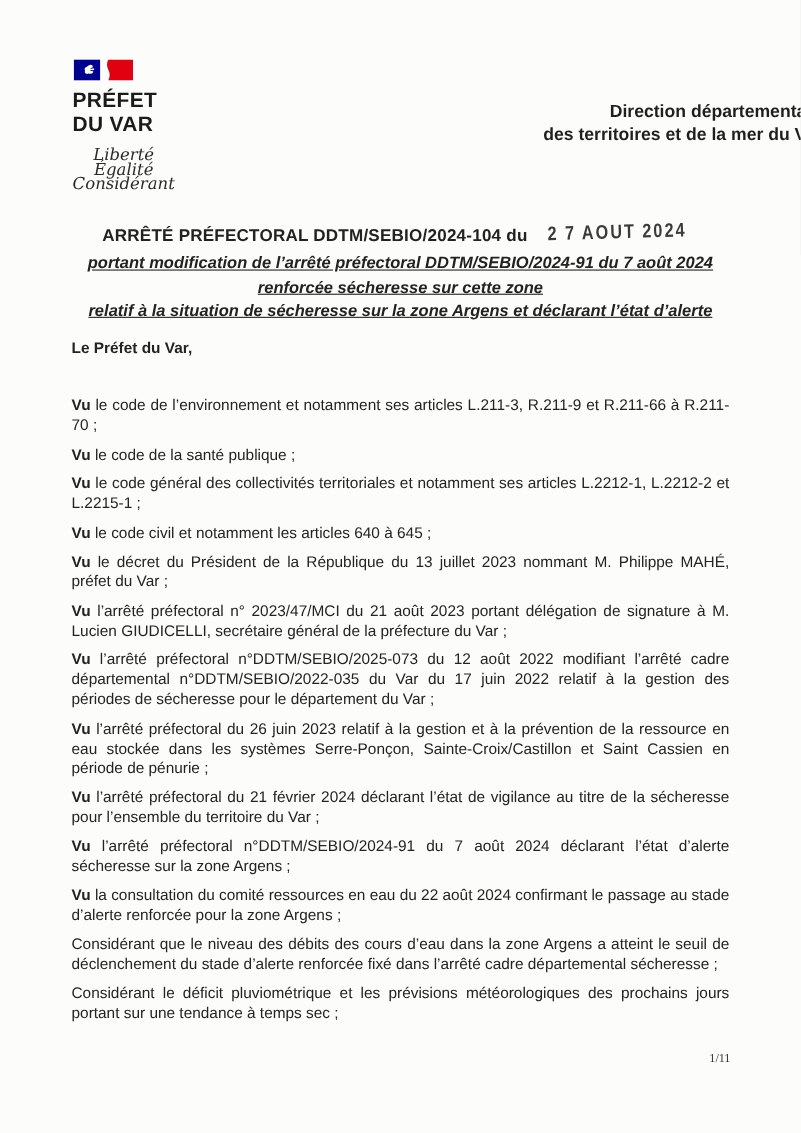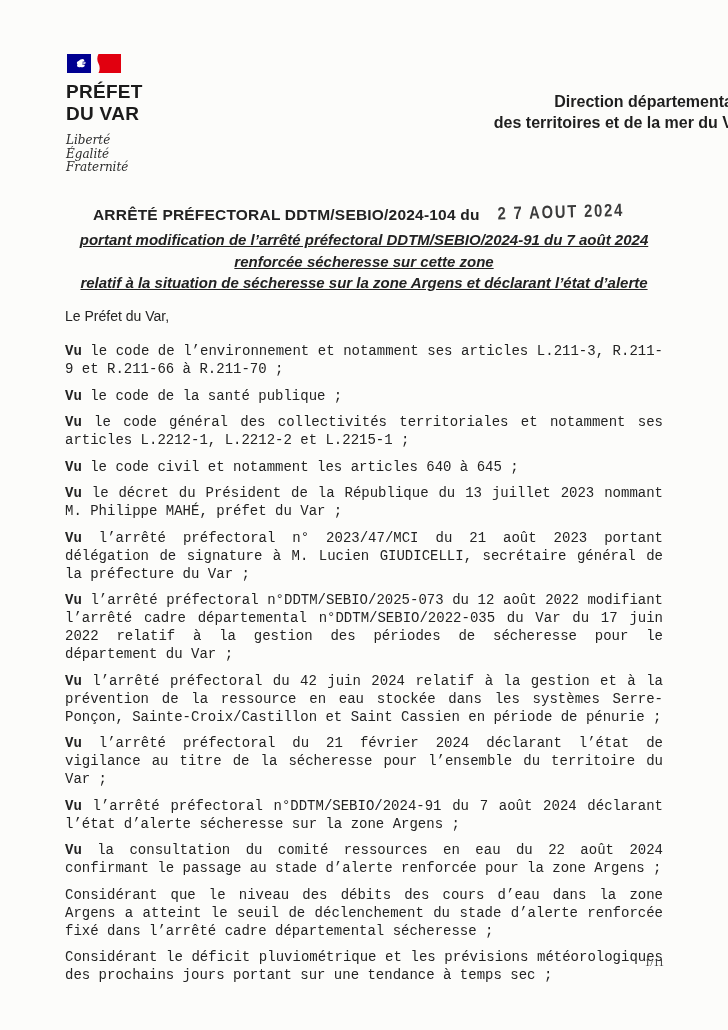--- a/index.html
+++ b/index.html
@@ -22,23 +22,24 @@
     font-weight: bold;
     font-size: 19px;
     line-height: 22px;
     letter-spacing: 0.3px;
     color: #1b1b1b;
   }
   .motto {
     margin-top: 9px;
     font-family: "DejaVu Serif", serif;
     font-style: italic;
-    font-size: 12px;
+    font-size: 15px;
     line-height: 13.5px;
     color: #2a2a2a;
+    text-align: center;
   }
 
   
   .header-right {
     position: absolute;
     top: 91px;
     right: -5px;
     text-align: right;
     font-weight: bold;
     font-size: 16px;
@@ -85,22 +86,22 @@
   .body-text {
     position: absolute;
     top: 307px;
     left: 65px;
     width: 598px;
     font-size: 14px;
     line-height: 18px;
     text-align: justify;
     color: #232323;
   }
-  .salutation { font-weight: normal; margin-bottom: 17px; }
-  p.para { margin: 0 0 8.5px 0; font-family: Liberation Mono, monospace; }
+  .salutation { font-weight: bold; margin-bottom: 34px; }
+  p.para { margin: 0 0 8.5px 0; }
   p.para b { font-weight: bold; }
 
   
   .page-number {
     position: absolute;
     right: 64px;
     bottom: 62px;
     font-size: 11px;
     color: #333;
     font-family: Liberation Serif, serif;
@@ -118,21 +119,21 @@
       <path d="M15.5 8.2 l3.2 -0.6 M15.2 10 l3.4 0.4" stroke="#000091" stroke-width="0.9" fill="none"></path>
       <path d="M31.5 0 h22.5 v19 h-22.5 c1.6 -3.1 1.6 -6.4 0 -9.5 c-1.6 -3.1 -1.6 -6.4 0 -9.5 z" fill="#e1000f"></path>
     </svg>
     <div class="logo-name">
       <div>PRÉFET</div>
       <div>DU VAR</div>
     </div>
     <div class="motto">
       <div>Liberté</div>
       <div>Égalité</div>
-      <div>Fraternité</div>
+      <div>Considérant</div>
     </div>
   </div>
 
   <div class="header-right">
     <div>Direction départementa</div>
     <div>des territoires et de la mer du V</div>
   </div>
 
   <div class="title-block">
     <div class="title-line1">
@@ -148,21 +149,21 @@
   <div class="body-text">
     <div class="salutation">Le Préfet du Var,</div>
 
     <p class="para"><b>Vu</b><span> le code de l’environnement et notamment ses articles L.211-3, R.211-9 et R.211-66 à R.211-70 ;</span></p>
     <p class="para"><b>Vu</b><span> le code de la santé publique ;</span></p>
     <p class="para"><b>Vu</b><span> le code général des collectivités territoriales et notamment ses articles L.2212-1, L.2212-2 et L.2215-1 ;</span></p>
     <p class="para"><b>Vu</b><span> le code civil et notamment les articles 640 à 645 ;</span></p>
     <p class="para"><b>Vu</b><span> le décret du Président de la République du 13 juillet 2023 nommant M. Philippe MAHÉ, préfet du Var ;</span></p>
     <p class="para"><b>Vu</b><span> l’arrêté préfectoral n° 2023/47/MCI du 21 août 2023 portant délégation de signature à M. Lucien GIUDICELLI, secrétaire général de la préfecture du Var ;</span></p>
     <p class="para"><b>Vu</b><span> l’arrêté préfectoral n°DDTM/SEBIO/2025-073 du 12 août 2022 modifiant l’arrêté cadre départemental n°DDTM/SEBIO/2022-035 du Var du 17 juin 2022 relatif à la gestion des périodes de sécheresse pour le département du Var ;</span></p>
-    <p class="para"><b>Vu</b><span> l’arrêté préfectoral du 42 juin 2024 relatif à la gestion et à la prévention de la ressource en eau stockée dans les systèmes Serre-Ponçon, Sainte-Croix/Castillon et Saint Cassien en période de pénurie ;</span></p>
+    <p class="para"><b>Vu</b><span> l’arrêté préfectoral du 26 juin 2023 relatif à la gestion et à la prévention de la ressource en eau stockée dans les systèmes Serre-Ponçon, Sainte-Croix/Castillon et Saint Cassien en période de pénurie ;</span></p>
     <p class="para"><b>Vu</b><span> l’arrêté préfectoral du 21 février 2024 déclarant l’état de vigilance au titre de la sécheresse pour l’ensemble du territoire du Var ;</span></p>
     <p class="para"><b>Vu</b><span> l’arrêté préfectoral n°DDTM/SEBIO/2024-91 du 7 août 2024 déclarant l’état d’alerte sécheresse sur la zone Argens ;</span></p>
     <p class="para"><b>Vu</b><span> la consultation du comité ressources en eau du 22 août 2024 confirmant le passage au stade d’alerte renforcée pour la zone Argens ;</span></p>
     <p class="para"><b></b><span>Considérant que le niveau des débits des cours d’eau dans la zone Argens a atteint le seuil de déclenchement du stade d’alerte renforcée fixé dans l’arrêté cadre départemental sécheresse ;</span></p>
     <p class="para"><b></b><span>Considérant le déficit pluviométrique et les prévisions météorologiques des prochains jours portant sur une tendance à temps sec ;</span></p>
   </div>
 
   <div class="page-number">1/11</div>
 
 </div>

